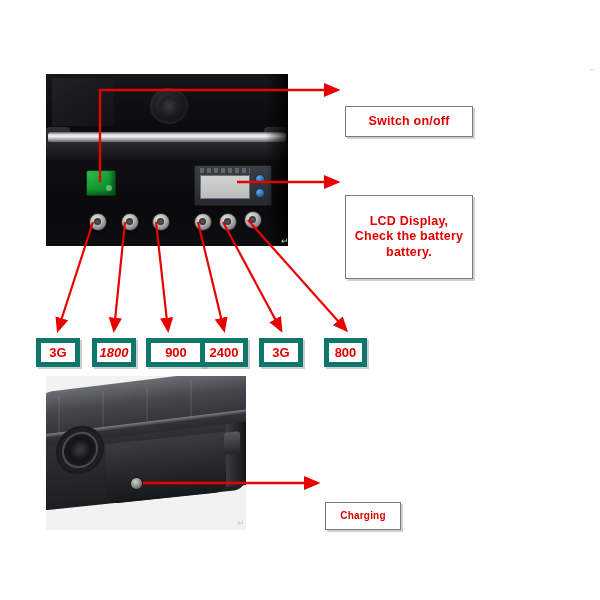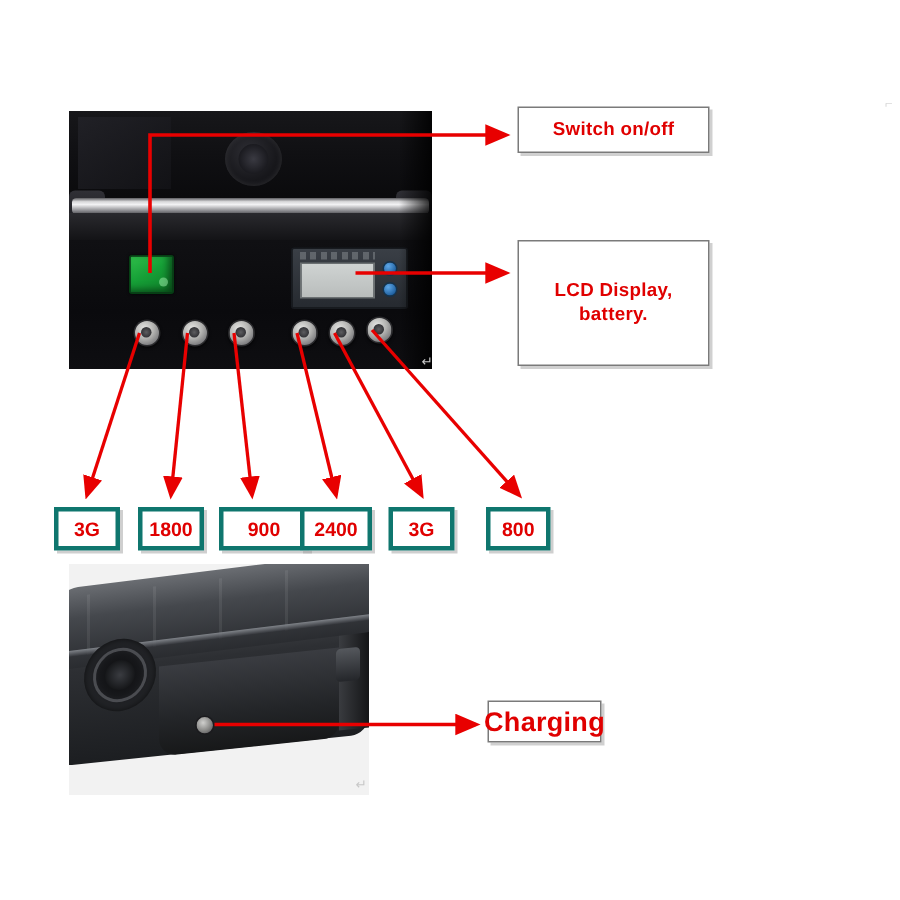--- a/index.html
+++ b/index.html
@@ -29,31 +29,32 @@
     font-weight: bold;
     display: flex;
     align-items: center;
     justify-content: center;
     text-align: center;
     line-height: 1.25;
     letter-spacing: 0.2px;
   }
   .callout.shadowed {
     box-shadow: 2px 2px 0 rgba(150,150,150,0.45);
+    margin-top: 35px;
   }
 
   #cal-switch   { left: 345px; top: 71px;  width: 128px; height: 31px; font-size: 12.5px; }
   #cal-lcd      { left: 345px; top: 160px; width: 128px; height: 84px; font-size: 12.5px; flex-direction: column; }
-  #cal-charging { left: 325px; top: 467px; width:  76px; height: 28px; font-size: 18px; }
+  #cal-charging { left: 325px; top: 467px; width:  76px; height: 28px; font-size: 10px; }
 
   .freqbox {
     position: absolute;
     box-sizing: border-box;
     background: #ffffff;
-    border: 3px solid #0f766e;
+    border: 5px solid #0f766e;
     box-shadow: 2px 2px 0 rgba(160,160,160,0.5);
     color: #e00000;
     font-weight: bold;
     font-size: 13px;
     display: flex;
     align-items: center;
     justify-content: center;
     height: 29px;
     top: 338px;
   }
@@ -364,32 +365,33 @@
     <path d="M 223,222 L 281,330" stroke="#e80000" stroke-width="2.2" fill="none" marker-end="url(#ah)"></path>
     <path d="M 248,220 L 346,330" stroke="#e80000" stroke-width="2.2" fill="none" marker-end="url(#ah)"></path>
   </svg>
 
   <div class="callout shadowed" id="cal-switch">
     <span>Switch on/off</span>
   </div>
 
   <div class="callout shadowed" id="cal-lcd">
     <span>LCD   Display,</span>
+    <span>Check the battery</span>
     <span>battery.</span>
   </div>
 
   <div class="callout shadowed" id="cal-charging">
     <span>Charging</span>
   </div>
 
   <div id="freq-holder">
       <div class="freqbox" style="left: 36px; width: 44px;">
         <span>3G</span>
       </div>
-      <div class="freqbox" style="left: 92px; width: 44px;">
+      <div class="freqbox" style="left: 92px; width: 44px; font-style: italic;">
         <span>1800</span>
       </div>
       <div class="freqbox" style="left: 146px; width: 60px;">
         <span>900</span>
       </div>
       <div class="freqbox" style="left: 200px; width: 48px; text-align: center;">
         <span>2400</span>
       </div>
       <div class="freqbox" style="left: 259px; width: 44px;">
         <span>3G</span>

